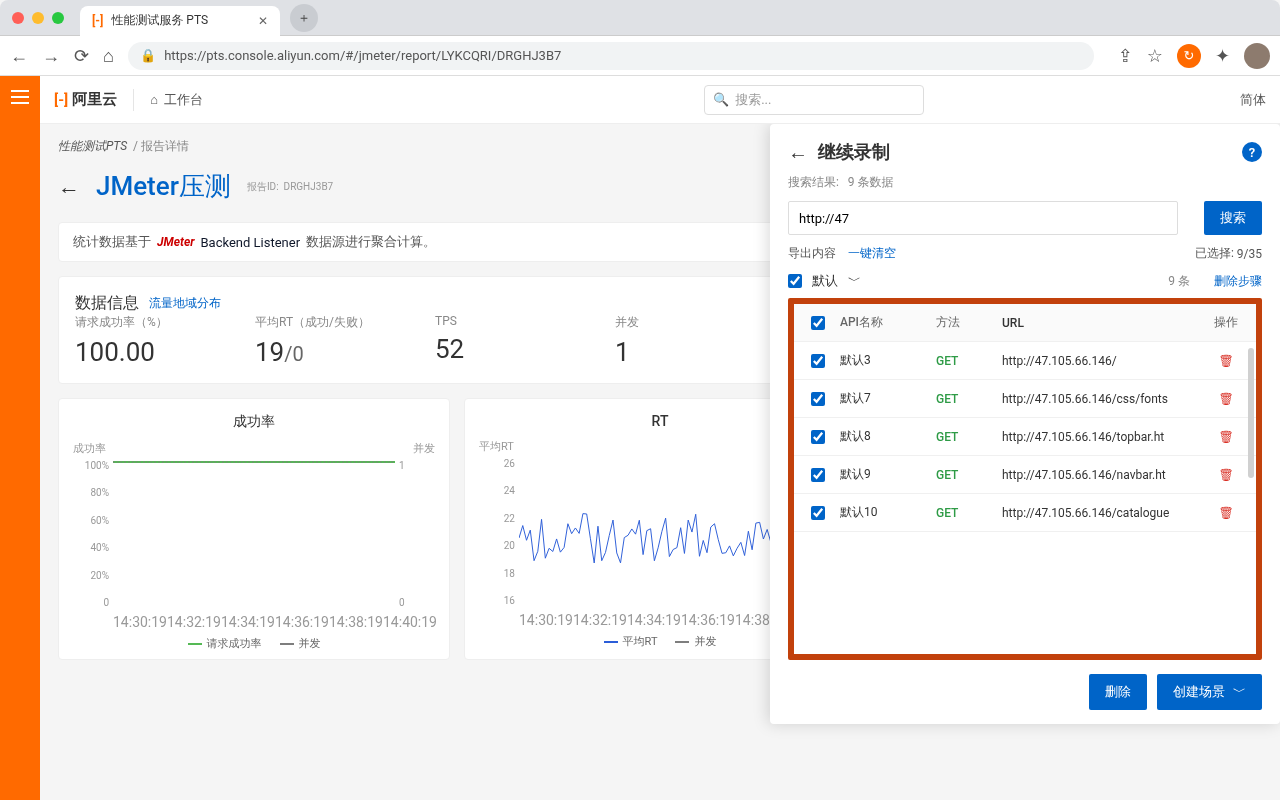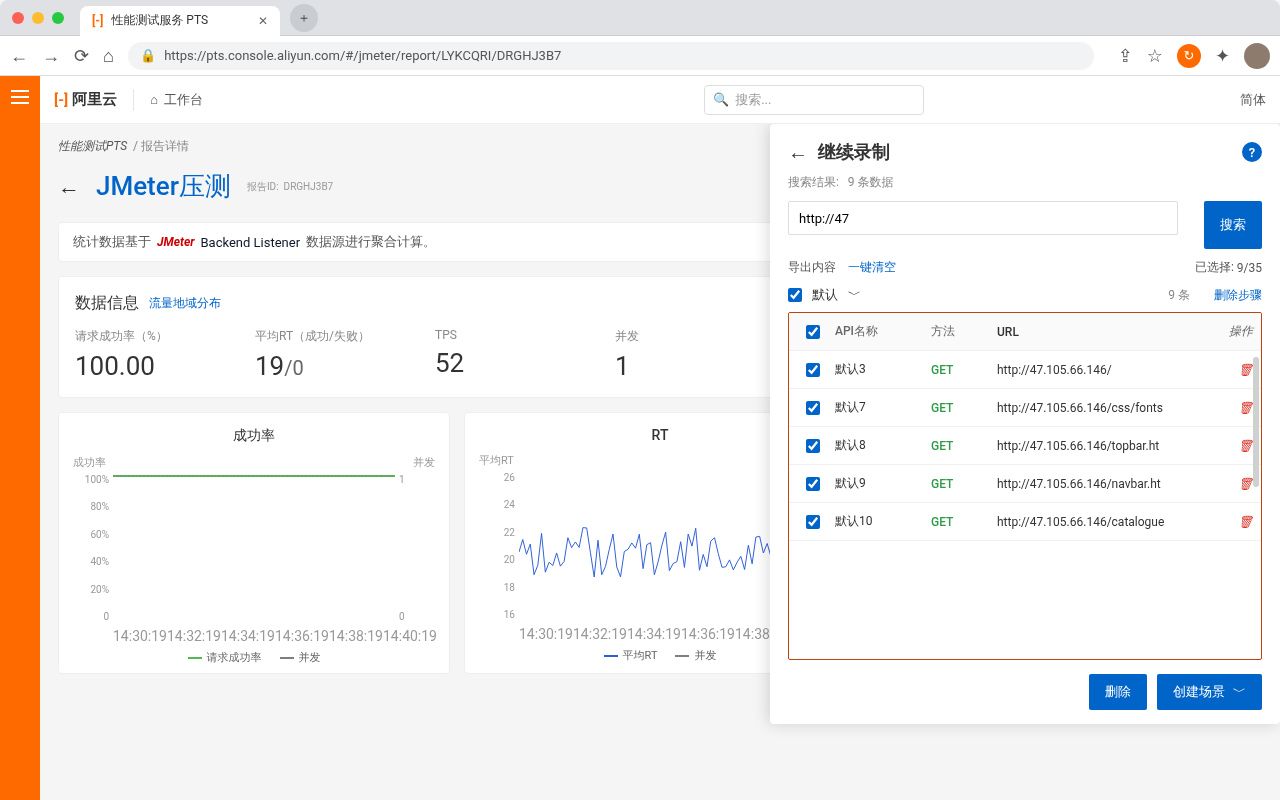--- a/index.html
+++ b/index.html
@@ -37,21 +37,21 @@
   .crumb a{color:#555;text-decoration:none;font-style:italic;}
   .title-row{display:flex;align-items:center;gap:16px;margin-bottom:18px;}
   .back-arrow{font-size:22px;color:#333;cursor:pointer;}
   .title{font-size:26px;color:#0064c8;font-weight:500;}
   .rid{color:#999;font-size:10px;}
   .export-note{position:absolute;right:4px;top:68px;color:#555;}
   .info-banner{background:#fff;border:1px solid #eee;padding:10px 14px;border-radius:4px;margin-bottom:14px;font-size:13px;color:#555;display:flex;align-items:center;gap:6px;}
   .jmeter-logo{color:#cc0000;font-style:italic;font-weight:bold;font-size:12px;}
   .link{color:#0f172a;}
   .card{background:#fff;border:1px solid #eee;border-radius:4px;padding:16px;}
-  .card-title{font-size:16px;color:#333;margin-bottom:14px;display:flex;align-items:center;gap:10px;}
+  .card-title{font-size:16px;color:#333;display:flex;align-items:center;gap:10px;}
   .card-title .sublink{font-size:12px;color:#0064c8;font-weight:normal;}
   .metrics{display:flex;gap:40px;}
   .metric{flex:0 0 auto;min-width:140px;}
   .metric .label{font-size:12px;color:#888;margin-bottom:6px;}
   .metric .value{font-size:26px;color:#333;font-weight:400;}
   .metric .value small{font-size:20px;color:#666;}
   .charts-row{display:flex;gap:14px;margin-top:14px;}
   .chart-card{flex:1;background:#fff;border:1px solid #eee;border-radius:4px;padding:14px 14px 8px 14px;min-width:0;}
   .chart-card h4{text-align:center;font-size:14px;font-weight:500;color:#333;margin-bottom:10px;}
   .axis-labels{display:flex;justify-content:space-between;font-size:11px;color:#999;}
@@ -63,39 +63,39 @@
   .legend{display:flex;gap:18px;justify-content:center;margin-top:6px;font-size:11px;color:#666;}
   .legend span{display:flex;align-items:center;gap:5px;}
   .lg-line{width:14px;height:2px;display:inline-block;}
   
   .panel{position:absolute;top:0;right:0;width:510px;height:600px;background:#fff;box-shadow:-2px 0 16px rgba(0,0,0,.15);border-radius:4px;z-index:50;display:flex;flex-direction:column;padding:16px 18px 14px 18px;}
   .panel-hdr{display:flex;align-items:center;gap:10px;font-size:18px;font-weight:600;color:#333;margin-bottom:10px;}
   .help-badge{margin-left:auto;width:20px;height:20px;border-radius:50%;background:#0064c8;color:#fff;display:flex;align-items:center;justify-content:center;font-size:13px;cursor:pointer;}
   .panel-sub{font-size:12px;color:#888;margin-bottom:10px;}
   .search-row{display:flex;gap:26px;margin-bottom:10px;}
   .search-row input{flex:1;height:34px;border:1px solid #ddd;border-radius:2px;padding:0 10px;font-size:13px;}
-  .btn{height:48px;padding:0 16px;border:none;border-radius:2px;cursor:pointer;font-size:13px;}
+  .btn{height:34px;padding:0 16px;border:none;border-radius:2px;cursor:pointer;font-size:13px;}
   .btn.primary{background:#0064c8;color:#fff;}
   .meta-row{display:flex;align-items:center;font-size:12px;color:#555;margin-bottom:10px;}
   .meta-row .linkbtn{color:#0064c8;cursor:pointer;}
   .meta-row .spacer{flex:1;}
   .group-row{display:flex;align-items:center;gap:10px;font-size:13px;color:#333;margin-bottom:8px;}
   .cb{width:14px;height:14px;accent-color:#0064c8;}
   .group-row .count{margin-left:auto;color:#888;font-size:12px;}
   .group-row .del{color:#0064c8;font-size:12px;margin-left:14px;cursor:pointer;}
-  .table{border:1px solid #c2410c;border-radius:2px;flex:1;overflow:hidden;position:relative;}
+  .table{border:6px solid #c2410c;border-radius:2px;flex:1;overflow:hidden;position:relative;}
   .table .scroll{overflow-y:auto;height:230px;}
   .row{display:flex;align-items:center;padding:10px 8px;border-bottom:1px solid #f0f0f0;font-size:12px;gap:6px;}
   .row.header{background:#fafafa;color:#666;font-weight:500;}
   .col-cb{width:32px;display:flex;justify-content:center;}
   .col-name{width:90px;}
   .col-method{width:60px;color:#2e9b46;font-weight:500;}
   .row.header .col-method{color:#666;font-weight:500;}
   .col-url{flex:1;white-space:nowrap;overflow:hidden;text-overflow:ellipsis;color:#333;}
-  .col-act{width:44px;text-align:right;color:#d93026;cursor:pointer;font-style:italic;}
+  .col-act{width:44px;text-align:center;color:#d93026;cursor:pointer;}
   .row.header .col-act{color:#666;}
   .vscroll{position:absolute;right:2px;top:44px;width:6px;height:130px;background:#d0d0d0;border-radius:3px;}
   .panel-footer{display:flex;gap:10px;justify-content:flex-end;margin-top:14px;}
   .panel-footer .btn{height:36px;}
   .btn.drop{display:flex;align-items:center;gap:8px;}
   svg{display:block;}
 </style>
 </head>
 <body>
 

